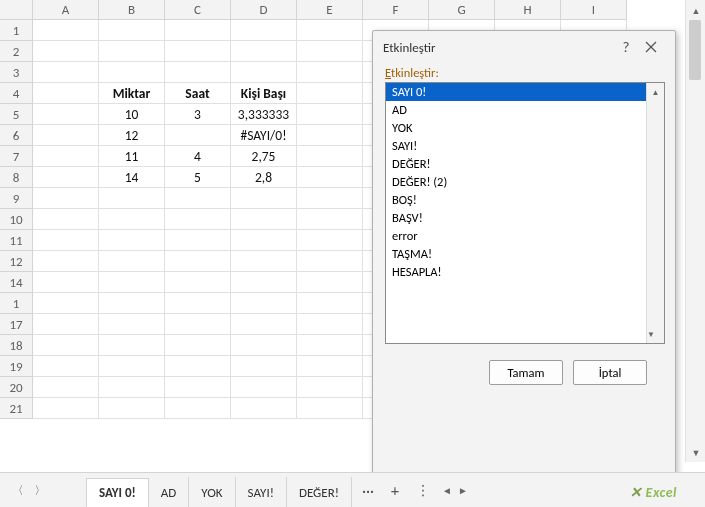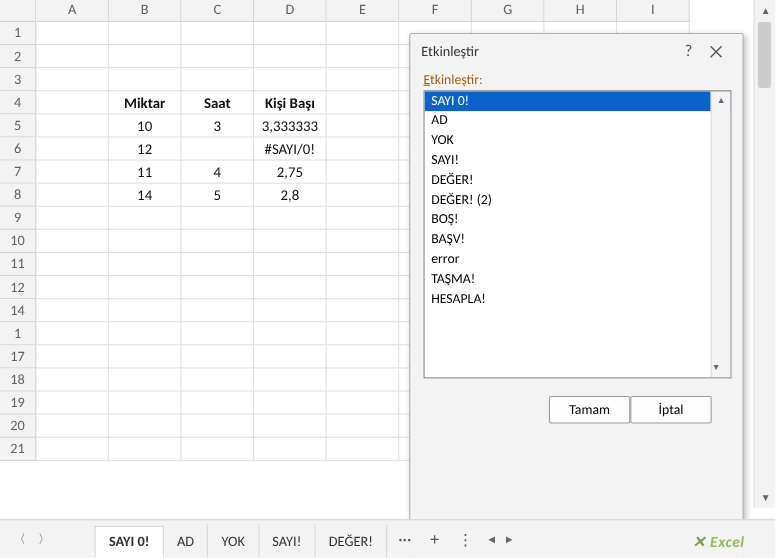--- a/index.html
+++ b/index.html
@@ -47,21 +47,21 @@
 .dlg-body { padding: 2px 12px 0 12px; }
 .dlg-label { font-size: 12.5px; color:#a16207; margin-bottom:2px; }
 .dlg-label u { text-decoration: underline; }
 .listbox { width: 280px; height: 262px; background: #fff; border: 1px solid #8a8a8a; overflow: hidden; position: relative;}
 .listbox .items { padding: 0; }
 .listbox .item { padding: 1px 6px; font-size: 12.5px; line-height: 16px; color: #000; cursor: pointer; white-space: nowrap;}
 .listbox .item.selected { background: #0a63c9; color: #fff; }
 .listbox .sb { position:absolute; right:0; top:0; width:18px; height:100%; background:#f3f3f3; border-left:1px solid #dcdcdc;}
 .listbox .sb .up, .listbox .sb .down { height:18px; display:flex; align-items:center; justify-content:center; color:#666; font-size:8px;}
 .listbox .sb .down { position:absolute; bottom:0;}
-.dlg-buttons { display:flex; justify-content:flex-end; padding: 16px 16px 0 0; align-items: flex-end;}
+.dlg-buttons { display:flex; gap:10px; justify-content:flex-end; padding: 16px 16px 0 0; align-items: flex-end;}
 .dlg-btn { min-width: 74px; height: 25px; background:#fdfdfd; border:1px solid #9c9c9c; border-radius:2px; font-size:12.5px; display:flex; align-items:center; justify-content:center; cursor:pointer; padding:0 12px;}
 </style>
 </head>
 <body>
 
 <div class="grid">
   <div class="col-headers">
     <div class="corner"></div>
     <div class="ch">A</div>
     <div class="ch">B</div>

